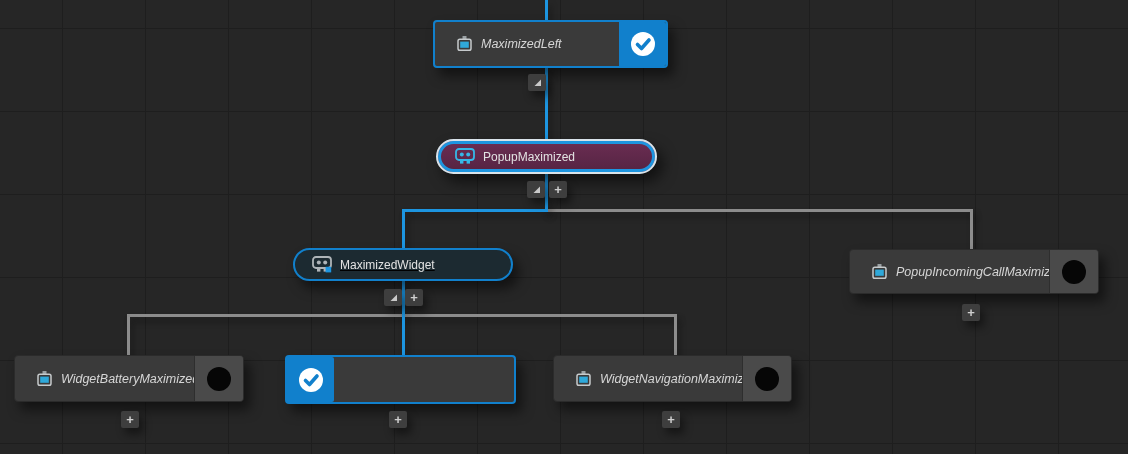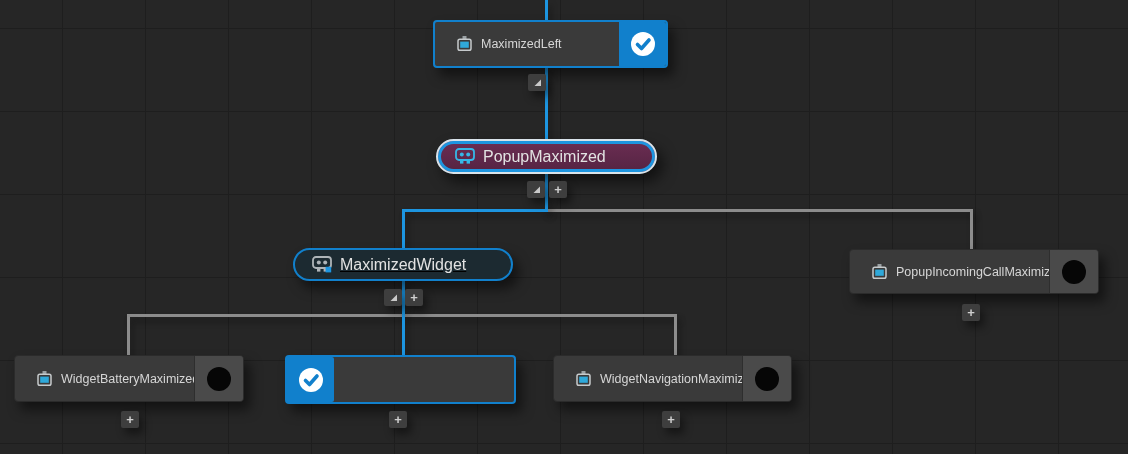--- a/index.html
+++ b/index.html
@@ -16,20 +16,21 @@
   .wire{position:absolute;box-shadow:3px 5px 6px rgba(0,0,0,0.35);}
   .wire.blue{background:#1d95e0;}
   .wire.gray{background:#8c8c8c;}
 
   
   .wnode{
     position:absolute;display:flex;align-items:stretch;
     background:#3a3a3a;border-radius:4px;
     box-shadow:6px 8px 12px rgba(0,0,0,0.5);
     border:1px solid #2b2b2b;
+    font-style:italic;
   }
   .wnode.selected{border:2px solid #1180cc;}
   .wnode-body{
     flex:1;display:flex;align-items:center;gap:9px;padding-left:22px;
     min-width:0;
   }
   .wnode-label{
     color:#d6d6d6;font-size:12.5px;white-space:nowrap;overflow:hidden;
   }
   .wnode-badge{
@@ -39,21 +40,21 @@
   .wnode-badge.panel{width:48px;background:#4a4a4a;border-left:1px solid #2e2e2e;border-radius:0 3px 3px 0;}
   .dot{width:24px;height:24px;border-radius:50%;background:#060606;}
 
   
   .pill{
     position:absolute;display:flex;align-items:center;gap:8px;
     border-radius:20px;box-sizing:border-box;
     box-shadow:6px 8px 12px rgba(0,0,0,0.5);
     padding-left:17px;
   }
-  .pill-label{color:#e2e2e2;font-size:16px;white-space:nowrap;}
+  .pill-label{color:#e2e2e2;font-size:12px;white-space:nowrap;}
   .pill.popup{
     background:linear-gradient(#6b2d53, #552442);
     border:2px solid #d9e3ea;
     box-shadow:inset 0 0 0 3px #1d95e0, 6px 8px 14px rgba(0,0,0,0.55);
   }
   .pill.widget{
     background:#1c2a31;
     border:2px solid #1180cc;
     text-decoration:underline;
   }

